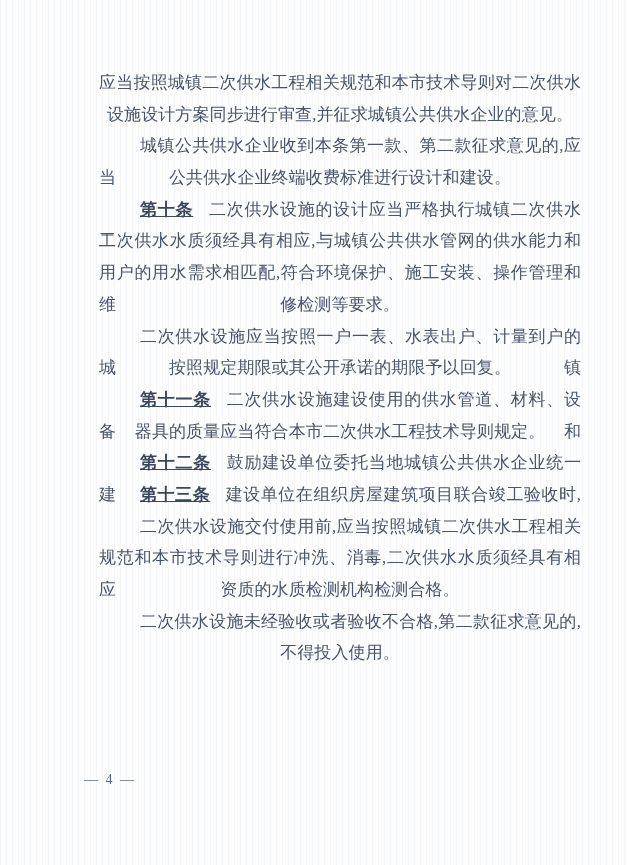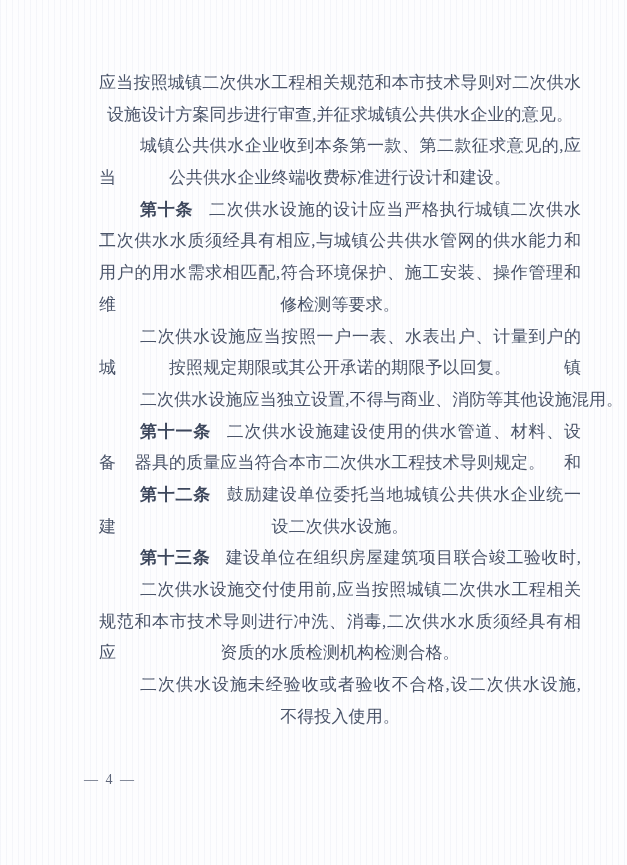--- a/index.html
+++ b/index.html
@@ -44,20 +44,21 @@
     white-space: normal;
     text-align: justify;
     text-align-last: justify;
   }
   .line.indent {
     text-indent: 41px;
   }
   .line b.art {
     font-weight: bold;
     color: #3d475c;
+    text-decoration: underline;
   }
   .line .gap {
     display: inline-block;
     width: 15px;
   }
   .page-number {
     position: absolute;
     left: 84px;
     top: 770px;
     font-size: 14px;
@@ -74,26 +75,24 @@
       <div class="line just">应当按照城镇二次供水工程相关规范和本市技术导则对二次供水</div>
       <div class="line">设施设计方案同步进行审查,并征求城镇公共供水企业的意见。</div>
       <div class="line indent just">城镇公共供水企业收到本条第一款、第二款征求意见的,应当</div>
       <div class="line">公共供水企业终端收费标准进行设计和建设。</div>
       <div class="line indent just"><b class="art">第十条</b><span class="gap"></span>二次供水设施的设计应当严格执行城镇二次供水工</div>
       <div class="line just">二次供水水质须经具有相应,与城镇公共供水管网的供水能力和</div>
       <div class="line just">用户的用水需求相匹配,符合环境保护、施工安装、操作管理和维</div>
       <div class="line">修检测等要求。</div>
       <div class="line indent just">二次供水设施应当按照一户一表、水表出户、计量到户的城镇</div>
       <div class="line">按照规定期限或其公开承诺的期限予以回复。</div>
-      <div class="line indent">二次供水设施应当独立设置,不得与商业、消防等其他设施混用。</div>
       <div class="line indent just"><b class="art">第十一条</b><span class="gap"></span>二次供水设施建设使用的供水管道、材料、设备和</div>
       <div class="line">器具的质量应当符合本市二次供水工程技术导则规定。</div>
       <div class="line indent just"><b class="art">第十二条</b><span class="gap"></span>鼓励建设单位委托当地城镇公共供水企业统一建</div>
-      <div class="line">设二次供水设施。</div>
       <div class="line indent just"><b class="art">第十三条</b><span class="gap"></span>建设单位在组织房屋建筑项目联合竣工验收时,</div>
       <div class="line indent just">二次供水设施交付使用前,应当按照城镇二次供水工程相关</div>
       <div class="line just">规范和本市技术导则进行冲洗、消毒,二次供水水质须经具有相应</div>
       <div class="line">资质的水质检测机构检测合格。</div>
-      <div class="line indent just">二次供水设施未经验收或者验收不合格,设二次供水设施,</div>
+      <div class="line indent just">二次供水设施未经验收或者验收不合格,第二款征求意见的,</div>
       <div class="line">不得投入使用。</div>
     </div>
   <div class="page-number">— 4 —</div>
 </div>
 
 </body></html>

